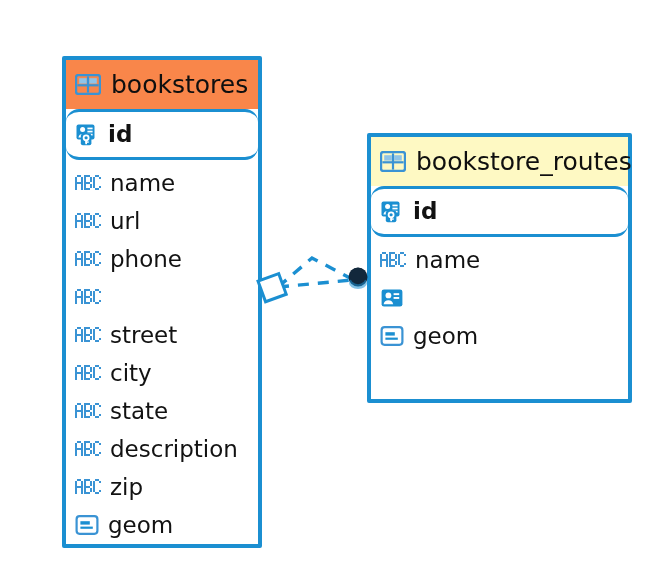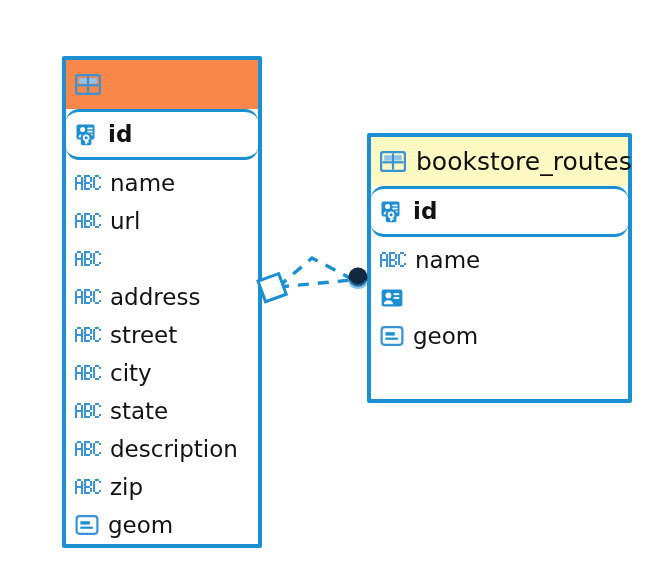--- a/index.html
+++ b/index.html
@@ -115,20 +115,21 @@
     <div class="entity-header accent-orange">
       <svg class="icon icon-table" viewBox="0 0 26 21">
         <rect x="1" y="1" width="24" height="19" rx="2.5" fill="none" stroke="#3a93d4" stroke-width="2.4"></rect>
         <rect x="4.2" y="4.2" width="7.6" height="5.4" fill="#8fc4e8"></rect>
         <rect x="14.2" y="4.2" width="7.6" height="5.4" fill="#8fc4e8"></rect>
         <rect x="4.2" y="11.6" width="7.6" height="5.2" fill="none"></rect>
         <rect x="14.2" y="11.6" width="7.6" height="5.2" fill="none"></rect>
         <rect x="2.4" y="10.2" width="21.2" height="2.2" fill="#3a93d4"></rect>
         <rect x="11.9" y="2.4" width="2.2" height="16.2" fill="#3a93d4"></rect>
       </svg>
+      <span class="entity-title">bookstores</span>
     </div>
 
     <div class="pk-section">
       <div class="field-row">
         <svg class="icon" viewBox="0 0 24 24">
           <rect x="1.5" y="1.5" width="18" height="15" rx="2" fill="#1b8fd1"></rect>
           <rect x="12.4" y="4.6" width="5.2" height="1.7" fill="#ffffff"></rect>
           <rect x="12.4" y="7.7" width="5.2" height="1.7" fill="#ffffff"></rect>
           <rect x="12.4" y="10.8" width="5.2" height="1.7" fill="#ffffff"></rect>
           <circle cx="7.6" cy="6.6" r="2.5" fill="#ffffff"></circle>
@@ -203,43 +204,43 @@
               <rect x="11" y="13" width="4" height="2"></rect>
             <rect x="15" y="2" width="2" height="5"></rect>
               <rect x="15" y="9" width="2" height="4"></rect>
             <rect x="20" y="0" width="4" height="2"></rect>
               <rect x="20" y="13" width="4" height="2"></rect>
             <rect x="18" y="2" width="2" height="11"></rect>
               <rect x="24" y="2" width="2" height="2"></rect>
               <rect x="24" y="11" width="2" height="2"></rect>
           </g>
         </svg>
-      </div>
-
-      <div class="field-row">
-        <svg class="icon icon-abc" viewBox="0 0 26 17" shape-rendering="crispEdges">
-          <g fill="#3a93d4">
-            <rect x="0" y="2" width="2" height="13"></rect>
-              <rect x="6" y="2" width="2" height="13"></rect>
-            <rect x="2" y="0" width="4" height="2"></rect>
-              <rect x="2" y="7" width="4" height="2"></rect>
-            <rect x="9" y="0" width="2" height="15"></rect>
-            <rect x="11" y="0" width="4" height="2"></rect>
-              <rect x="11" y="7" width="4" height="2"></rect>
-              <rect x="11" y="13" width="4" height="2"></rect>
-            <rect x="15" y="2" width="2" height="5"></rect>
-              <rect x="15" y="9" width="2" height="4"></rect>
-            <rect x="20" y="0" width="4" height="2"></rect>
-              <rect x="20" y="13" width="4" height="2"></rect>
-            <rect x="18" y="2" width="2" height="11"></rect>
-              <rect x="24" y="2" width="2" height="2"></rect>
-              <rect x="24" y="11" width="2" height="2"></rect>
-          </g>
-        </svg>
-        <span class="field-label">address</span>
+        <span class="field-label">phone</span>
+      </div>
+
+      <div class="field-row">
+        <svg class="icon icon-abc" viewBox="0 0 26 17" shape-rendering="crispEdges">
+          <g fill="#3a93d4">
+            <rect x="0" y="2" width="2" height="13"></rect>
+              <rect x="6" y="2" width="2" height="13"></rect>
+            <rect x="2" y="0" width="4" height="2"></rect>
+              <rect x="2" y="7" width="4" height="2"></rect>
+            <rect x="9" y="0" width="2" height="15"></rect>
+            <rect x="11" y="0" width="4" height="2"></rect>
+              <rect x="11" y="7" width="4" height="2"></rect>
+              <rect x="11" y="13" width="4" height="2"></rect>
+            <rect x="15" y="2" width="2" height="5"></rect>
+              <rect x="15" y="9" width="2" height="4"></rect>
+            <rect x="20" y="0" width="4" height="2"></rect>
+              <rect x="20" y="13" width="4" height="2"></rect>
+            <rect x="18" y="2" width="2" height="11"></rect>
+              <rect x="24" y="2" width="2" height="2"></rect>
+              <rect x="24" y="11" width="2" height="2"></rect>
+          </g>
+        </svg>
       </div>
 
       <div class="field-row">
         <svg class="icon icon-abc" viewBox="0 0 26 17" shape-rendering="crispEdges">
           <g fill="#3a93d4">
             <rect x="0" y="2" width="2" height="13"></rect>
               <rect x="6" y="2" width="2" height="13"></rect>
             <rect x="2" y="0" width="4" height="2"></rect>
               <rect x="2" y="7" width="4" height="2"></rect>
             <rect x="9" y="0" width="2" height="15"></rect>

